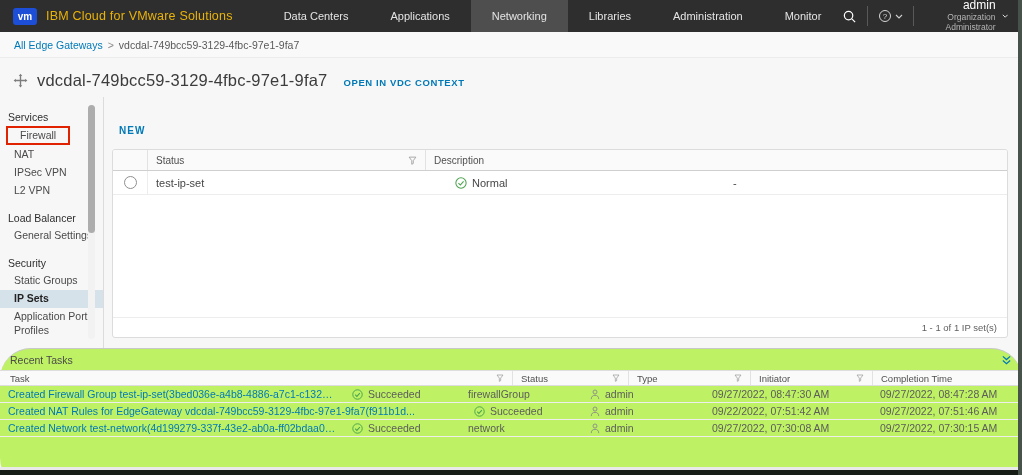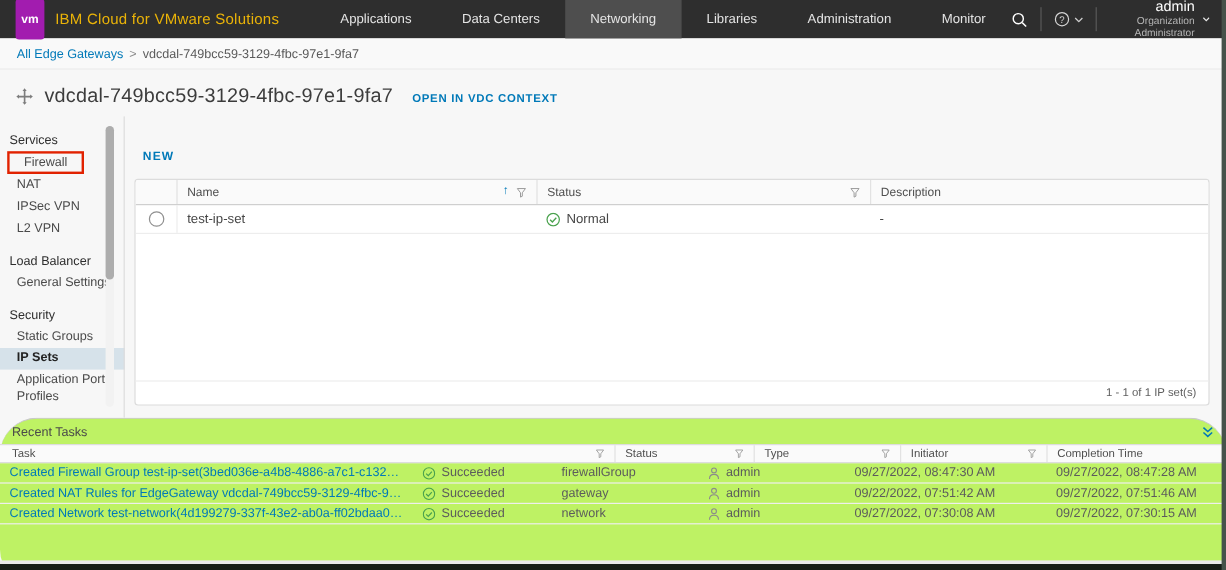--- a/index.html
+++ b/index.html
@@ -4,21 +4,21 @@
 <style>
   * { box-sizing: border-box; margin: 0; padding: 0; }
   html,body { width:1022px; height:475px; }
   body {
     position:relative; overflow:hidden; background:#f7f7f7;
     font-family:"Liberation Sans", sans-serif; color:#454545;
   }
   
   .topnav { height:32px; background:#2e2e2e; display:flex; align-items:stretch; }
   .brand { display:flex; align-items:center; gap:9px; padding:0 16px 0 13px; }
-  .vm-logo { width:24px; height:34px; background:#a21caf; border-radius:3px; color:#fff;
+  .vm-logo { width:24px; height:17px; background:#1d4ed8; border-radius:3px; color:#fff;
     font-weight:bold; font-size:10px; display:flex; align-items:center; justify-content:center; }
   .brand-name { font-size:12.5px; color:#eab308; letter-spacing:.2px; white-space:nowrap; }
   .nav-tabs { display:flex; align-items:stretch; margin-left:14px; }
   .nav-tab { padding:0 21px; display:flex; align-items:center; font-size:11px; color:#e4e4e4;
     cursor:pointer; white-space:nowrap; }
   .nav-tab.active { background:#4e4e4e; }
   .topnav-right { margin-left:auto; display:flex; align-items:center; padding-right:10px; }
   .tn-sep { width:1px; height:20px; background:#595959; margin:0 10px; }
   .icon-btn { display:flex; align-items:center; gap:3px; cursor:pointer; }
   .user-block { display:flex; align-items:center; gap:6px; cursor:pointer; padding-right:4px; }
@@ -105,24 +105,24 @@
 </head>
 <body>
 
 <header class="topnav">
   <div class="brand">
     <span class="vm-logo">vm</span>
     <span class="brand-name">IBM Cloud for VMware Solutions</span>
   </div>
   <nav class="nav-tabs">
       <div class="nav-tab">
+        <span class="nav-label">Data Centers</span>
+      </div>
+      <div class="nav-tab">
         <span class="nav-label">Applications</span>
-      </div>
-      <div class="nav-tab">
-        <span class="nav-label">Data Centers</span>
       </div>
       <div class="nav-tab active">
         <span class="nav-label">Networking</span>
       </div>
       <div class="nav-tab">
         <span class="nav-label">Libraries</span>
       </div>
       <div class="nav-tab">
         <span class="nav-label">Administration</span>
       </div>
@@ -204,29 +204,20 @@
     <div class="scroll-track"></div>
     <div class="scroll-thumb"></div>
     <div class="sidebar-divider"></div>
   </aside>
 
   <main class="main">
     <div class="new-btn">NEW</div>
     <div class="card">
       <div class="grid-head">
         <div class="th col-radio"></div>
-        <div class="th col-name">
-          <span>Name</span>
-          <span class="head-icons">
-            <span class="sort-arrow">↑</span>
-            <svg width="9" height="9" viewBox="0 0 12 12">
-                <path d="M1.5 1.5 h9 L7 6.2 V10 L5 11 V6.2 Z" fill="none" stroke="#9a9a9a" stroke-width="1.1"></path>
-              </svg>
-          </span>
-        </div>
         <div class="th col-status">
           <span>Status</span>
           <span class="head-icons">
             <svg width="9" height="9" viewBox="0 0 12 12">
                 <path d="M1.5 1.5 h9 L7 6.2 V10 L5 11 V6.2 Z" fill="none" stroke="#9a9a9a" stroke-width="1.1"></path>
               </svg>
           </span>
         </div>
         <div class="th col-desc">
           <span>Description</span>
@@ -327,21 +318,20 @@
     <div class="ttd tc-task">
           <span class="task-link">Created NAT Rules for EdgeGateway vdcdal-749bcc59-3129-4fbc-97e1-9fa7(f911b1d...</span>
         </div>
     <div class="ttd tc-status task-status">
       <svg width="11" height="11" viewBox="0 0 14 14">
             <circle cx="7" cy="7" r="6" fill="none" stroke="#4aa24e" stroke-width="1.2"></circle>
             <path d="M4 7.2 L6.2 9.4 L10 5.2" fill="none" stroke="#4aa24e" stroke-width="1.3"></path>
           </svg>
       <span>Succeeded</span>
     </div>
-    <div class="ttd tc-type">gateway</div>
     <div class="ttd tc-init init-cell">
       <svg width="10" height="11" viewBox="0 0 12 13">
             <circle cx="6" cy="3.5" r="2.4" fill="none" stroke="#8b8b8b" stroke-width="1.1"></circle>
             <path d="M1.5 12 C1.5 8.8 3.5 7.5 6 7.5 C8.5 7.5 10.5 8.8 10.5 12" fill="none" stroke="#8b8b8b" stroke-width="1.1"></path>
           </svg>
       <span>admin</span>
     </div>
     <div class="ttd tc-start">09/22/2022, 07:51:42 AM</div>
     <div class="ttd tc-end">09/27/2022, 07:51:46 AM</div>
   </div>

